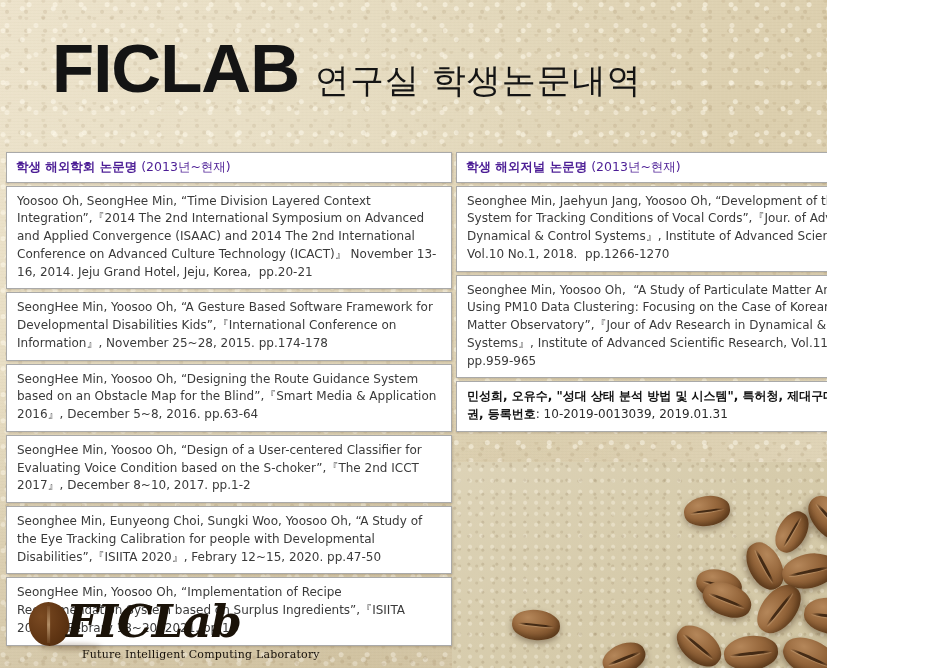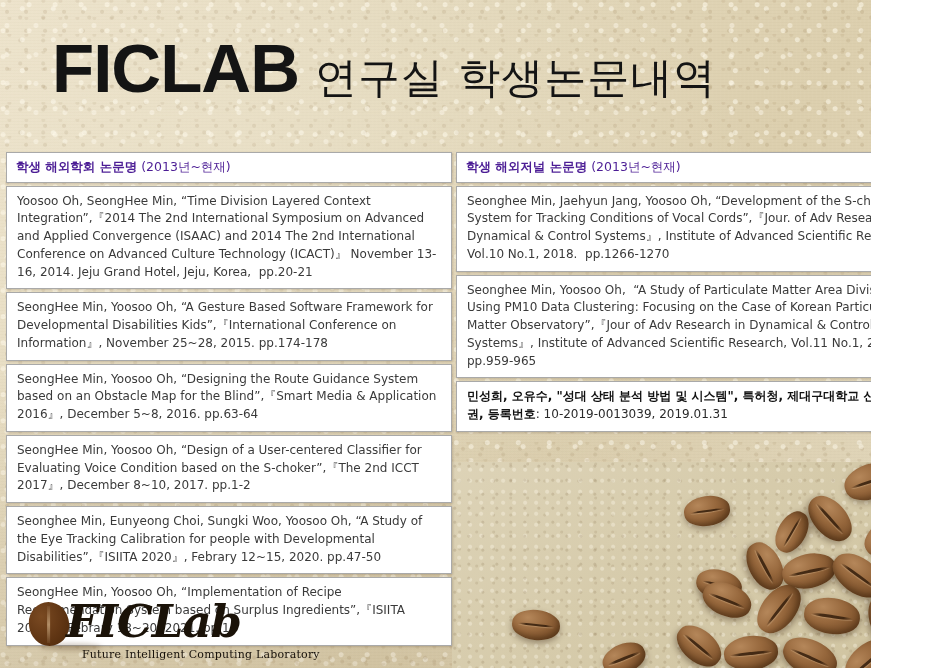--- a/index.html
+++ b/index.html
@@ -11,21 +11,20 @@
     height: 668px;
     overflow: hidden;
     font-family: "Liberation Sans", "DejaVu Sans", sans-serif;
   }
   #slide {
     position: relative;
     width: 827px;
     height: 668px;
     background-color: #e3d7ba;
     overflow: hidden;
-    padding-left: 44px;
   }
   
   .bg-texture {
     position: absolute;
     inset: 0;
     background-color: #e4d9bd;
     background-image:
       radial-gradient(circle at 12% 18%, rgba(255,250,235,.55) 0 2px, transparent 3px),
       radial-gradient(circle at 37% 62%, rgba(150,125,85,.18) 0 1.5px, transparent 2.5px),
       radial-gradient(circle at 72% 28%, rgba(255,252,240,.5) 0 2px, transparent 3px),
@@ -104,21 +103,21 @@
   .title-main {
     font-family: "Liberation Sans", "DejaVu Sans", sans-serif;
     font-size: 69px;
     font-weight: bold;
     color: #141414;
     letter-spacing: -1px;
     line-height: 1;
   }
   .title-sub {
     font-family: "DejaVu Sans", "Liberation Sans", sans-serif;
-    font-size: 42px;
+    font-size: 34px;
     font-weight: 500;
     color: #141414;
     margin-left: 16px;
     line-height: 1;
     letter-spacing: 1px;
   }
 
   
   .col {
     position: absolute;

